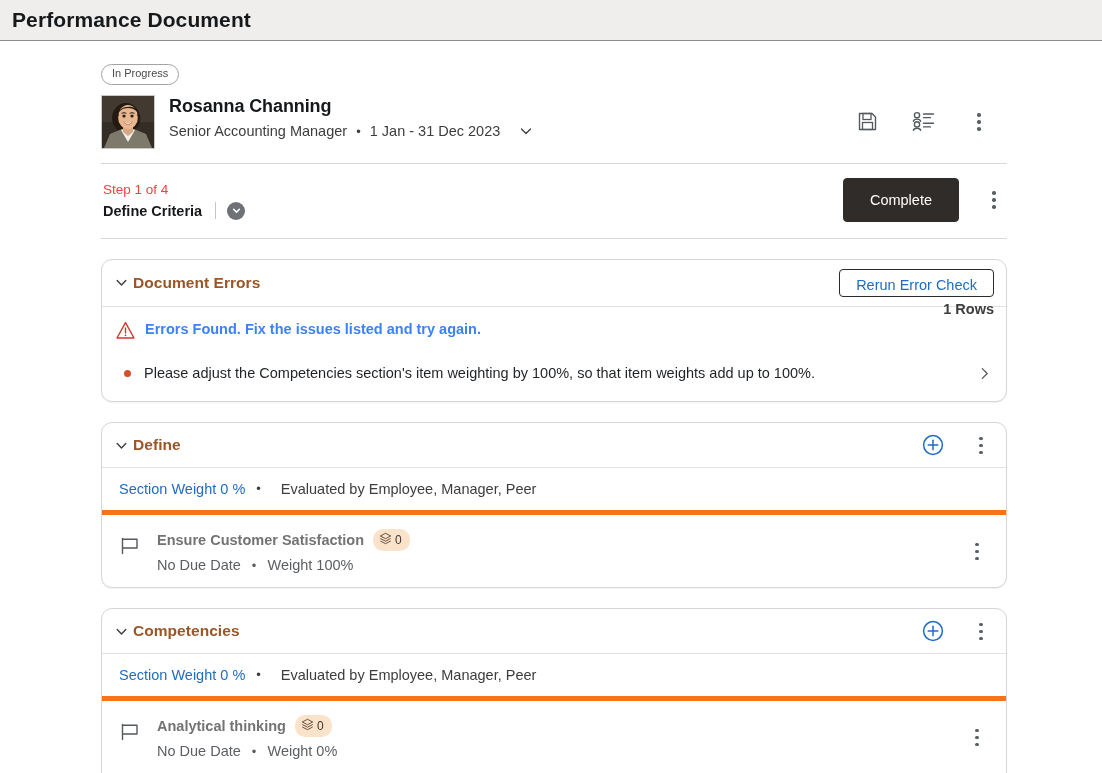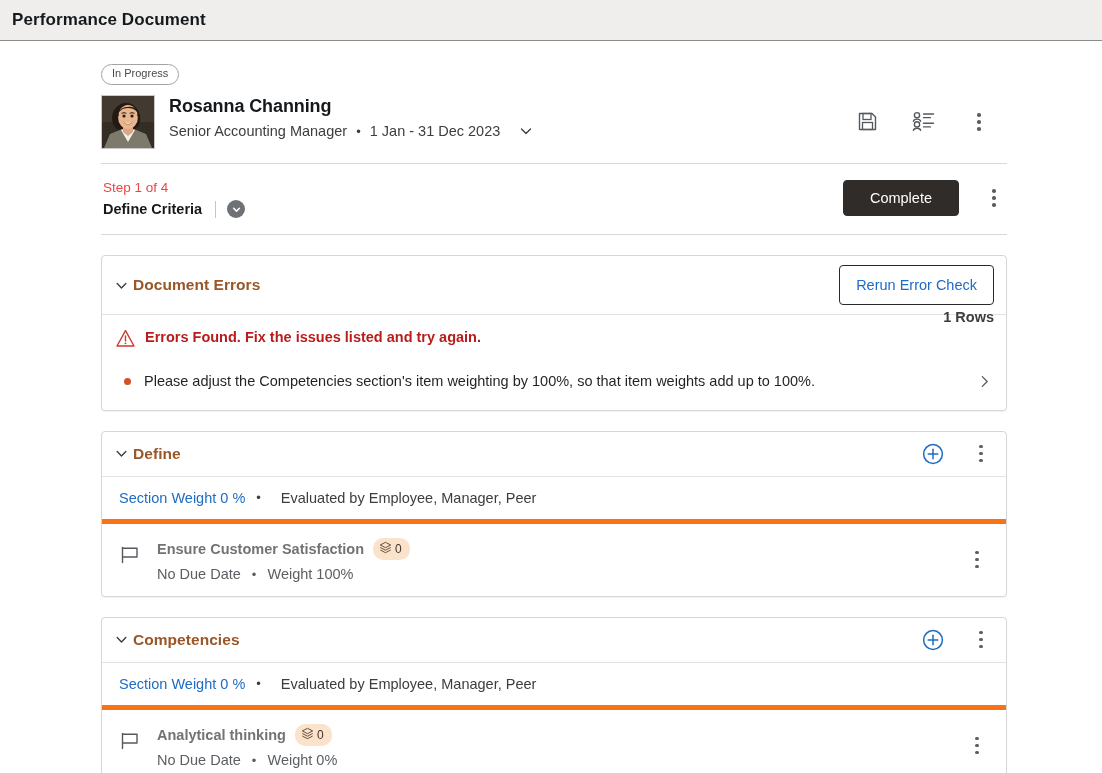--- a/index.html
+++ b/index.html
@@ -20,21 +20,21 @@
   .titlebar {
     height: 41px;
     background: #efeeec;
     border-bottom: 1px solid #8c8c8c;
     display: flex;
     align-items: center;
     padding: 0 0 0 12px;
     box-sizing: border-box;
   }
   .titlebar-text {
-    font-size: 17px;
+    font-size: 21px;
     font-weight: bold;
     color: #16191c;
     letter-spacing: .1px;
   }
 
   
   .page {
     padding: 0;
   }
   .content {
@@ -185,31 +185,31 @@
     align-items: center;
   }
   .btn-complete {
     background: #2f2c29;
     color: #ffffff;
     border: 1px solid #2f2c29;
     border-radius: 4px;
     font-size: 14.5px;
     font-family: "Liberation Sans", sans-serif;
     padding: 0 26px;
-    height: 36px;
+    height: 44px;
     line-height: 30px;
     cursor: pointer;
   }
   .step-right .kebab { margin-left: 22px; }
 
   
   .card {
     background: #ffffff;
     border: 1px solid #d6d6d6;
-    border-radius: 4px;
+    border-radius: 11px;
     margin-top: 20px;
     box-shadow: 0 1px 1px rgba(0,0,0,.05);
   }
   .card-header {
     display: flex;
     align-items: center;
     padding: 9px 12px 9px 12px;
     border-bottom: 1px solid #e2e2e2;
     min-height: 26px;
   }
@@ -232,21 +232,21 @@
     align-items: center;
   }
 
   .btn-outline {
     border: 1px solid #2a2a2a;
     background: #ffffff;
     color: #1f6cc4;
     font-size: 14.5px;
     font-family: "Liberation Sans", sans-serif;
     border-radius: 4px;
-    height: 40px;
+    height: 28px;
     line-height: 30px;
     padding: 0 16px;
     cursor: pointer;
   }
 
   .plus-btn {
     width: 22px;
     height: 22px;
     display: inline-flex;
     align-items: center;
@@ -264,21 +264,21 @@
   }
   .warn-icon {
     flex: 0 0 20px;
     margin-right: 9px;
     margin-top: 1px;
     color: #cc3a2e;
   }
   .err-summary-text {
     font-size: 14.5px;
     font-weight: bold;
-    color: #b91c1c;
+    color: #3b82f6;
     line-height: 1.35;
   }
   .rows-count {
     margin-left: auto;
     font-size: 14.5px;
     font-weight: bold;
     color: #3d3d3d;
     white-space: nowrap;
     padding-left: 16px;
     margin-top: -19px;

